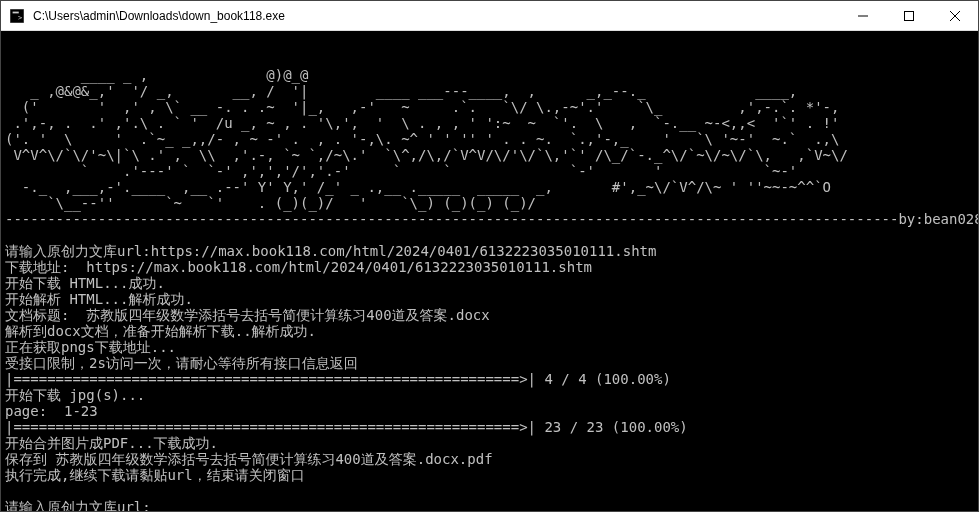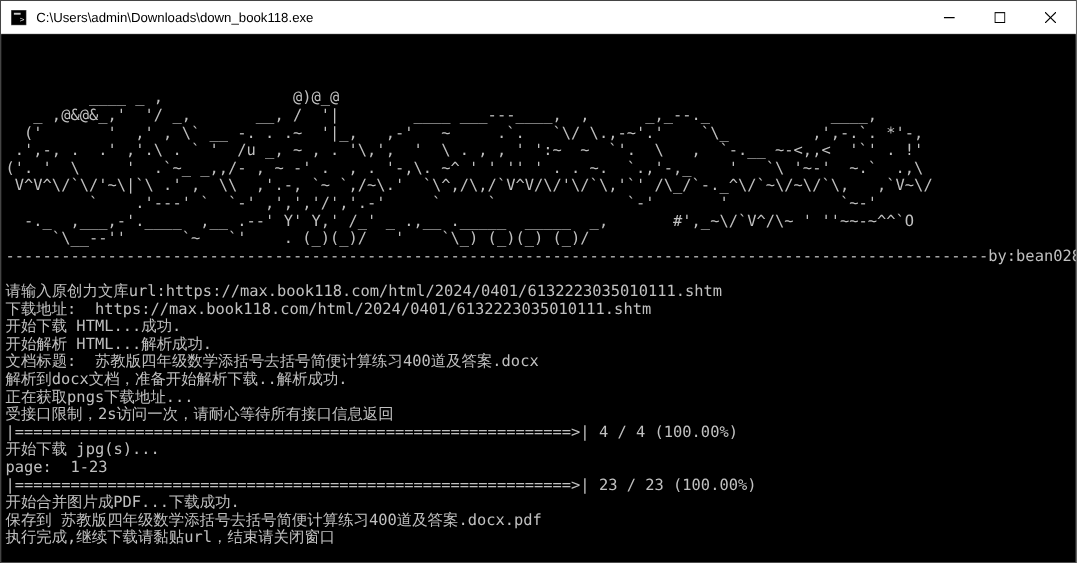--- a/index.html
+++ b/index.html
@@ -61,21 +61,21 @@
       font-family: "Segoe MDL2 Assets", sans-serif;
       color: #000;
     }
     .console {
       flex: 1;
       background: #000;
       color: #c0c0c0;
       font-family: "NSimSun", "SimSun", "Consolas", monospace;
       font-size: 14px;
       line-height: 16px;
-      padding: 18px 4px;
+      padding: 4px 4px;
       white-space: pre;
       overflow: hidden;
       position: relative;
     }
     .console-content {
       white-space: pre;
     }
     .watermark {
       position: absolute;
       right: 6px;

